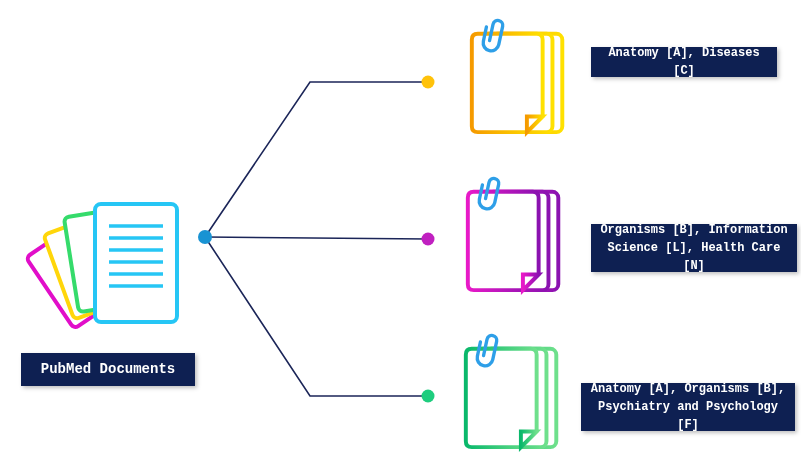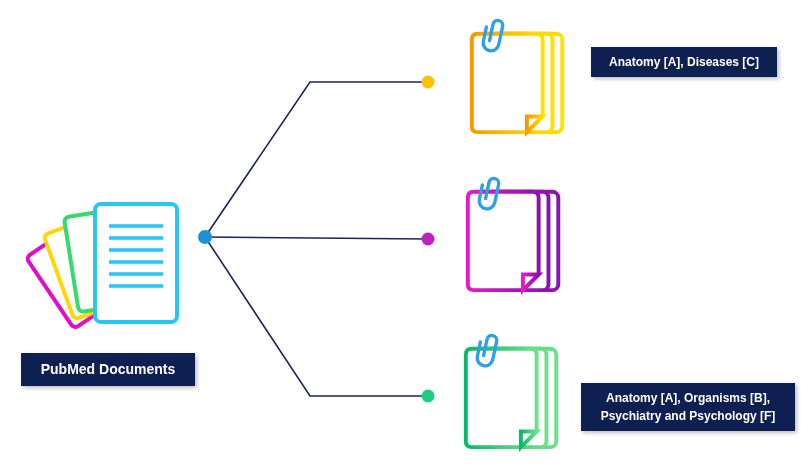--- a/index.html
+++ b/index.html
@@ -12,20 +12,21 @@
   .stack{left:35px;top:200px;}
   .doc-icon{width:118px;height:132px;}
   .icon-1{left:462px;top:16px;}
   .icon-2{left:458px;top:174px;}
   .icon-3{left:456px;top:331px;}
   .label-box{
     position:absolute;color:#fff;font-weight:bold;font-size:12px;
     display:flex;align-items:center;justify-content:center;text-align:center;
     line-height:1.5;padding:3px 8px;box-sizing:border-box;
     box-shadow:2px 2px 4px rgba(0,0,0,0.25);
+    font-family:Liberation Mono, monospace;
   }
   .label-1{left:591px;top:47px;width:186px;height:30px;}
   .label-2{left:591px;top:224px;width:206px;height:48px;}
   .label-3{left:581px;top:383px;width:214px;height:48px;}
   .source-label{left:21px;top:353px;width:174px;height:33px;font-size:14px;}
 </style>
 </head>
 <body>
 
 <div class="canvas">
@@ -126,17 +127,20 @@
       <line x1="20" y1="58" x2="70" y2="58"></line>
       <line x1="20" y1="69" x2="70" y2="69"></line>
       <line x1="20" y1="80" x2="70" y2="80"></line>
     </g>
     <path transform="translate(22,0) rotate(12 12 16)" d="M8,26 V9 a5,5 0 0 1 10,0 v19 a8,8 0 0 1 -16,0 V13" fill="none" stroke-width="3.4" stroke-linecap="round" stroke="#2E9FE8"></path>
   </svg>
 
   <div class="label-box label-1" style="background-color: rgb(14, 32, 82);">
     <span>Anatomy [A], Diseases [C]</span>
   </div>
+  <div class="label-box label-2" style="background-color: rgb(14, 32, 82);">
+    <span>Organisms [B], Information Science [L], Health Care [N]</span>
+  </div>
   <div class="label-box label-3" style="background-color: rgb(14, 32, 82);">
     <span>Anatomy [A], Organisms [B], Psychiatry and Psychology [F]</span>
   </div>
 
 </div>
 
 </body></html>

